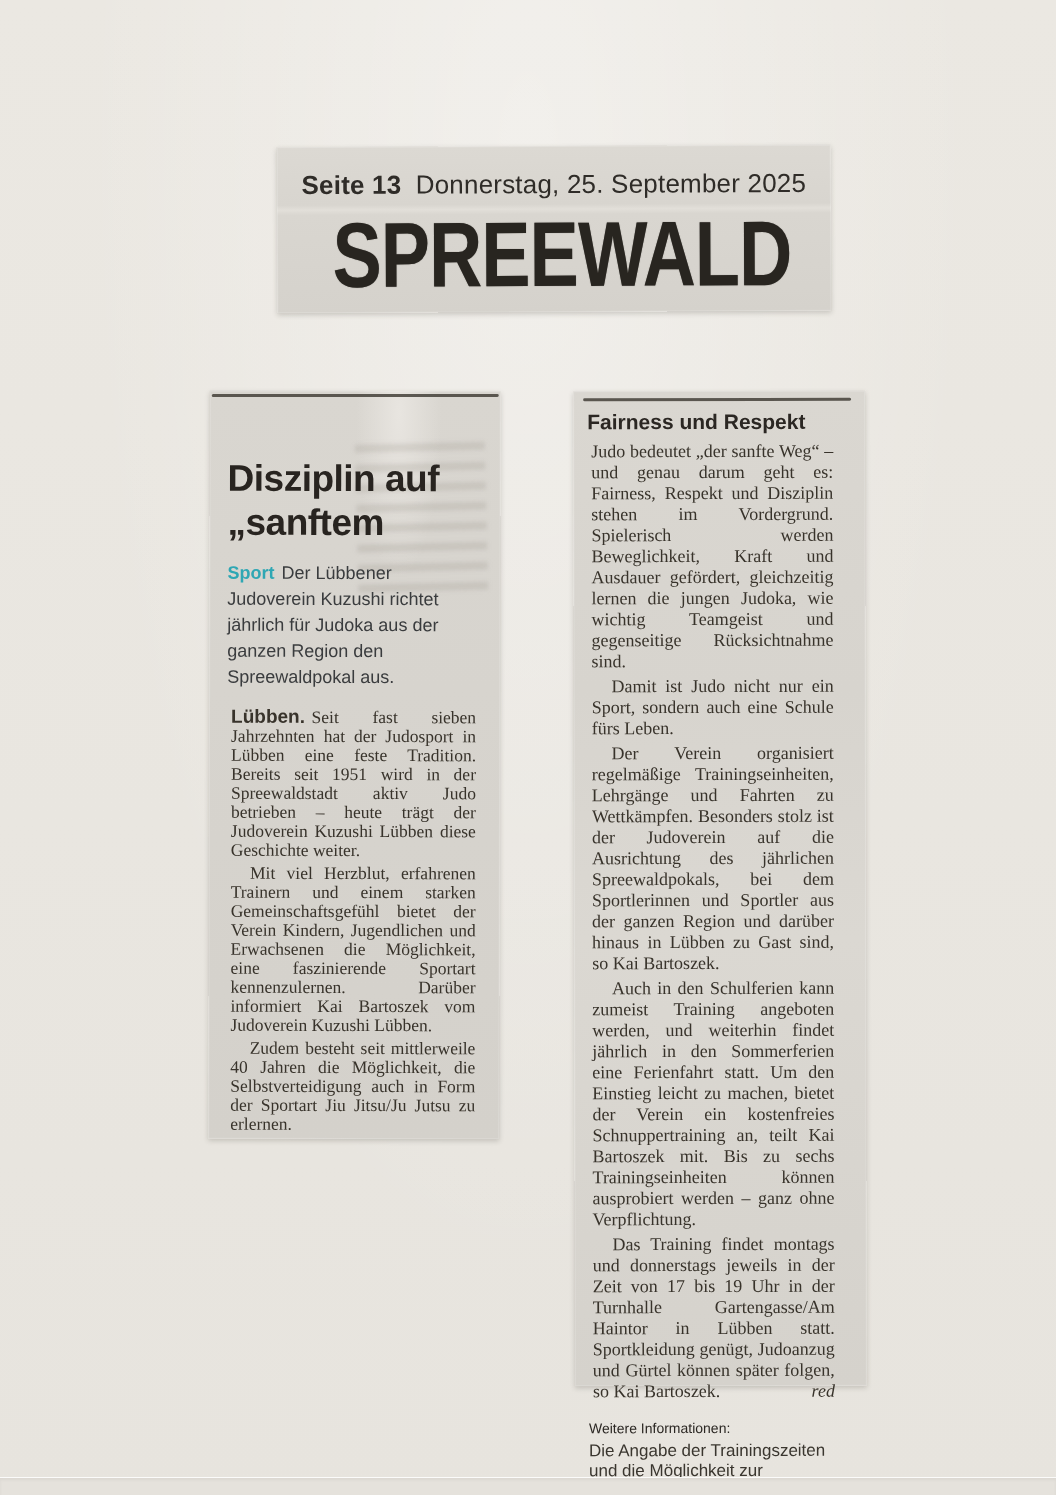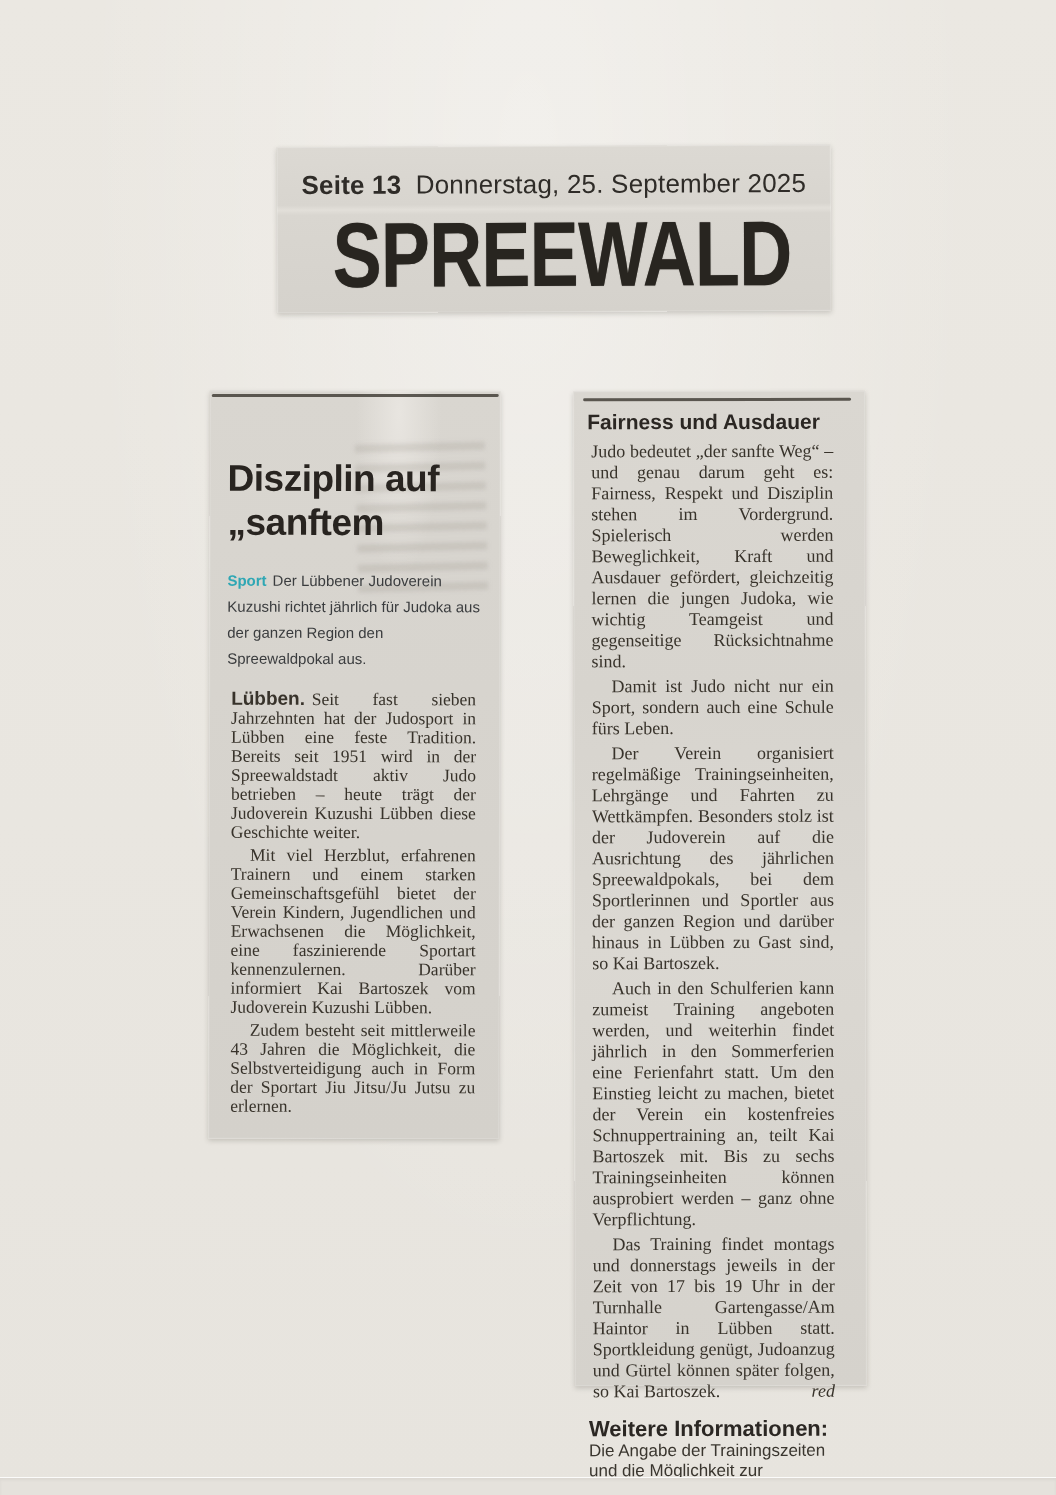--- a/index.html
+++ b/index.html
@@ -90,22 +90,22 @@
 
   .headline {
     margin-top: 60px;
     font-weight: bold;
     font-size: 37px;
     line-height: 44px;
     letter-spacing: -0.5px;
     color: #282420;
   }
   .lead {
-    margin-top: 23px;
-    font-size: 15px;
+    margin-top: 15px;
+    font-size: 18px;
     line-height: 26px;
     color: #3a3c3e;
   }
   .sport-tag { font-weight: bold; margin-right: 0.4em; }
 
   .body-serif {
     font-family: "Liberation Serif", serif;
     text-align: justify;
     color: #38332b;
   }
@@ -132,22 +132,22 @@
     color: #2b2723;
   }
   .byline {
     float: right;
     font-style: italic;
     font-family: "Liberation Serif", serif;
   }
 
   .info-block { margin-top: 16px; }
   .info-heading {
-    font-weight: bold;
-    font-size: 22px;
+    font-weight: normal;
+    font-size: 14px;
     line-height: 21px;
     color: #2b2723;
   }
   .info-text {
     margin-top: 2px;
     font-size: 17px;
     line-height: 20px;
     color: #3a362f;
   }
 
@@ -176,29 +176,29 @@
     <div class="headline">
       <div>Disziplin auf</div>
       <div>„sanftem</div>
     </div>
     <div class="lead">
       <span class="sport-tag" style="color: rgb(47, 167, 180);">Sport</span><span>Der Lübbener Judoverein Kuzushi richtet jährlich für Judoka aus der ganzen Region den Spreewaldpokal aus.</span>
     </div>
     <div class="body-serif left-body">
       <p><span class="dateline">Lübben.</span><span>Seit fast sieben Jahrzehnten hat der Judosport in Lübben eine feste Tradition. Bereits seit 1951 wird in der Spreewaldstadt aktiv Judo betrieben – heute trägt der Judoverein Kuzushi Lübben diese Geschichte weiter.</span></p>
       <p class="indent">Mit viel Herzblut, erfahrenen Trainern und einem starken Gemeinschaftsgefühl bietet der Verein Kindern, Jugendlichen und Erwachsenen die Möglichkeit, eine faszinierende Sportart kennenzulernen. Darüber informiert Kai Bartoszek vom Judoverein Kuzushi Lübben.</p>
-      <p class="indent">Zudem besteht seit mittlerweile 43 Jahren die Möglichkeit, die Selbstverteidigung auch in Form der Sportart Jiu Jitsu/Ju Jutsu zu erlernen.</p>
+      <p class="indent">Zudem besteht seit mittlerweile 40 Jahren die Möglichkeit, die Selbstverteidigung auch in Form der Sportart Jiu Jitsu/Ju Jutsu zu erlernen.</p>
     </div>
   </div>
 </div>
 
 <div class="clip clip-right">
   <div class="cut-rule"></div>
   <div class="right-inner">
-    <div class="section-heading">Fairness und Ausdauer</div>
+    <div class="section-heading">Fairness und Respekt</div>
     <div class="body-serif right-body">
       <p>Judo bedeutet „der sanfte Weg“ – und genau darum geht es: Fairness, Respekt und Disziplin stehen im Vordergrund. Spielerisch werden Beweglichkeit, Kraft und Ausdauer gefördert, gleichzeitig lernen die jungen Judoka, wie wichtig Teamgeist und gegenseitige Rücksichtnahme sind.</p>
       <p class="indent">Damit ist Judo nicht nur ein Sport, sondern auch eine Schule fürs Leben.</p>
       <p class="indent">Der Verein organisiert regelmäßige Trainingseinheiten, Lehrgänge und Fahrten zu Wettkämpfen. Besonders stolz ist der Judoverein auf die Ausrichtung des jährlichen Spreewaldpokals, bei dem Sportlerinnen und Sportler aus der ganzen Region und darüber hinaus in Lübben zu Gast sind, so Kai Bartoszek.</p>
       <p class="indent">Auch in den Schulferien kann zumeist Training angeboten werden, und weiterhin findet jährlich in den Sommerferien eine Ferienfahrt statt. Um den Einstieg leicht zu machen, bietet der Verein ein kostenfreies Schnuppertraining an, teilt Kai Bartoszek mit. Bis zu sechs Trainingseinheiten können ausprobiert werden – ganz ohne Verpflichtung.</p>
       <p class="indent"><span>Das Training findet montags und donnerstags jeweils in der Zeit von 17 bis 19 Uhr in der Turnhalle Gartengasse/Am Haintor in Lübben statt. Sportkleidung genügt, Judoanzug und Gürtel können später folgen, so Kai Bartoszek.</span><span class="byline">red</span></p>
     </div>
     <div class="info-block">
       <div class="info-heading">Weitere Informationen:</div>
       <div class="info-text">Die Angabe der Trainingszeiten und die Möglichkeit zur Anmeldung gibt es auf der Webseite unter www.judo-Lübben.de, per E-Mail unter judo-luebben@web.de oder direkt in der Sporthalle beim Training.</div>

